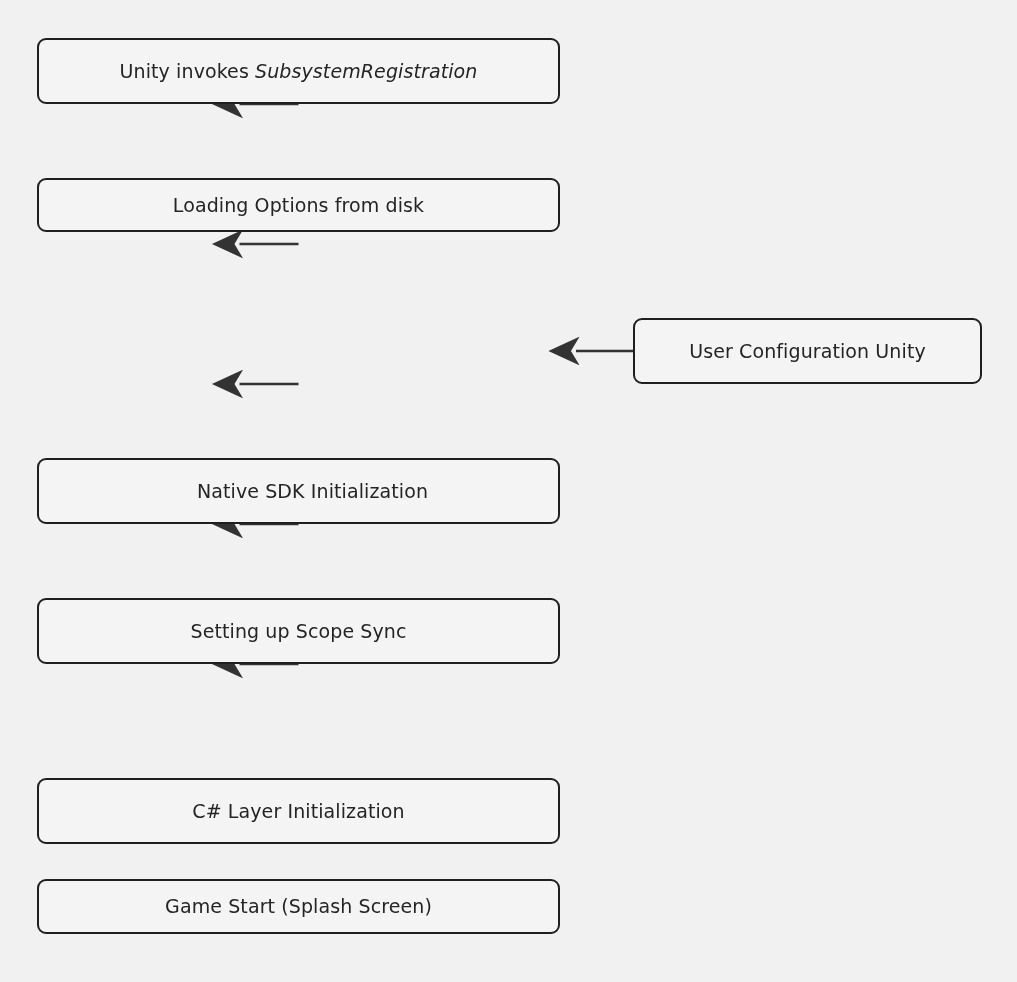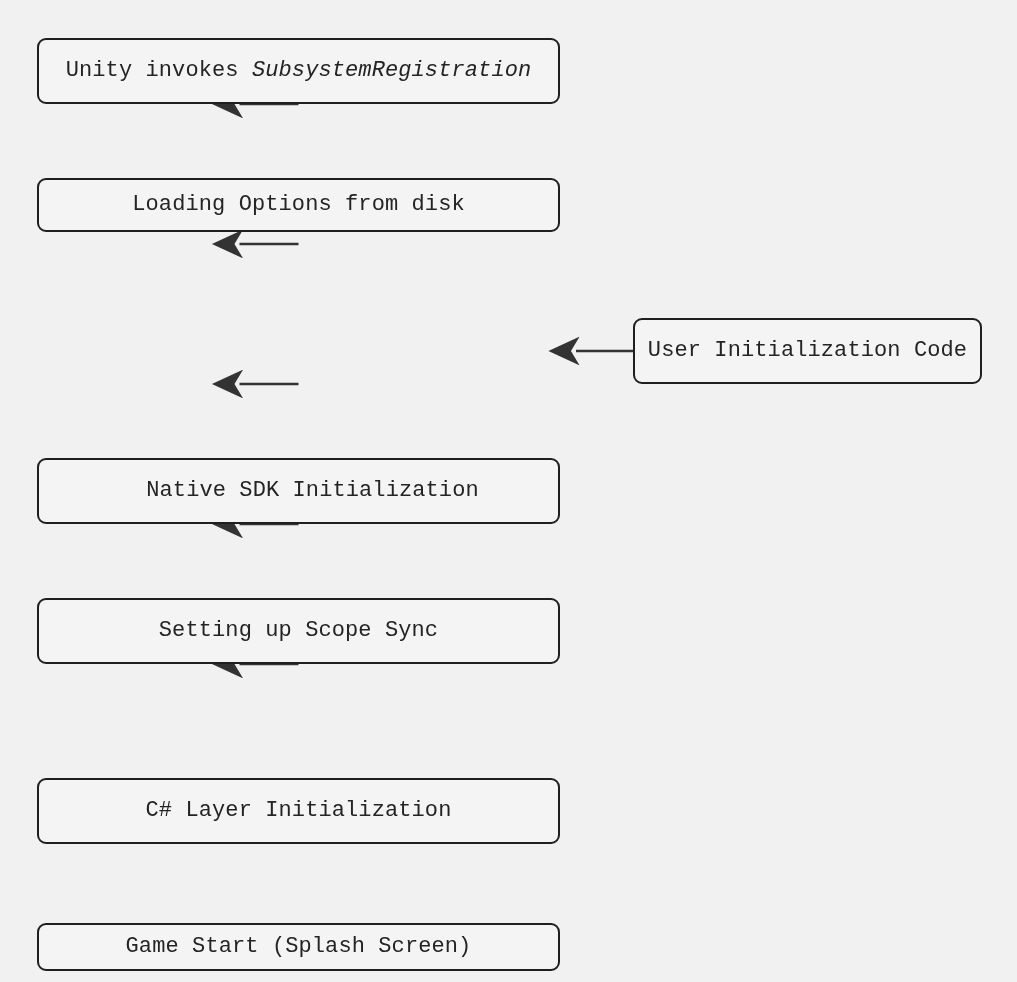--- a/index.html
+++ b/index.html
@@ -29,26 +29,25 @@
     position: absolute;
     box-sizing: border-box;
     background: #f4f4f4;
     border: 2.3px solid #1f1f1f;
     border-radius: 9px;
     display: flex;
     align-items: center;
     justify-content: center;
   }
   .node-label {
-    font-size: 22px;
+    font-size: 19px;
     line-height: 1;
     color: #242424;
     white-space: nowrap;
     letter-spacing: 0.1px;
-    font-family: Liberation Mono, monospace;
   }
   .node-label .italic {
     font-style: italic;
   }
 </style>
 </head>
 <body>
 
 <div id="flowchart-root">
 
@@ -96,21 +95,21 @@
   </div>
 
   <div class="node-box" style="left:37px; top:598px; width:523px; height:66px;">
     <span class="node-label">Setting up Scope Sync</span>
   </div>
 
   <div class="node-box" style="left:37px; top:778px; width:523px; height:66px;">
     <span class="node-label">C# Layer Initialization</span>
   </div>
 
-  <div class="node-box" style="left:37px; top:923px; width:523px; height:48px;">
+  <div class="node-box" style="left:37px; top:879px; width:523px; height:55px;">
     <span class="node-label">Game Start (Splash Screen)</span>
   </div>
 
   <div class="node-box" style="left:633px; top:318px; width:349px; height:66px;">
-    <span class="node-label">User Initialization Code</span>
+    <span class="node-label">User Configuration Unity</span>
   </div>
 
 </div>
 
 </body></html>

